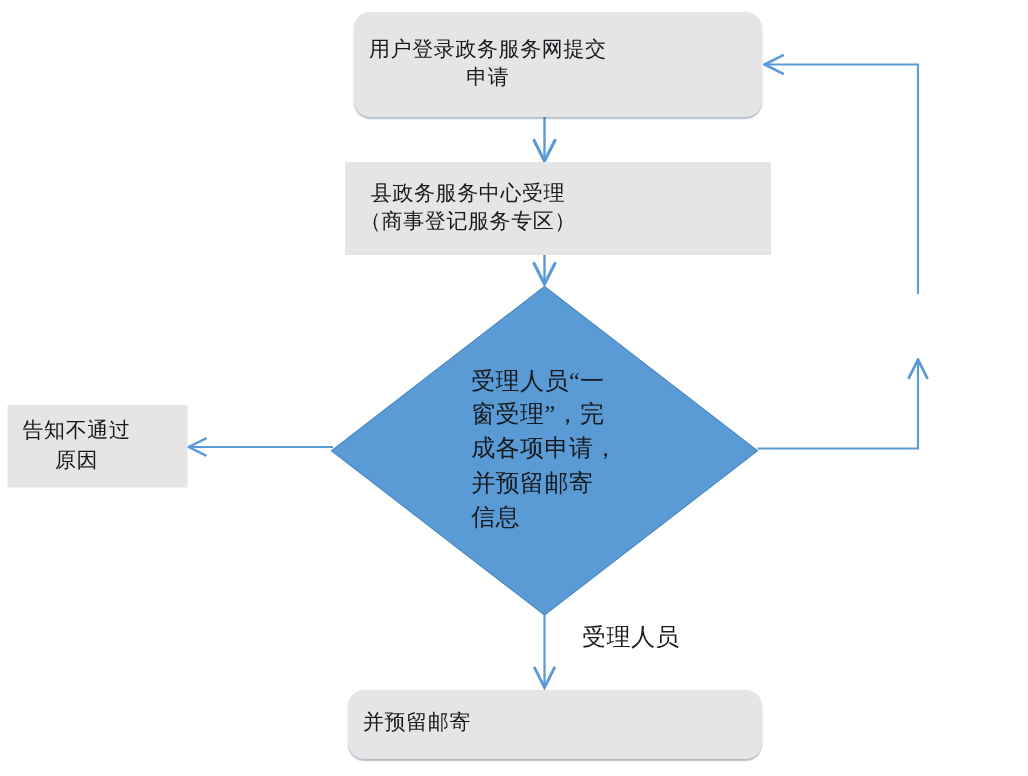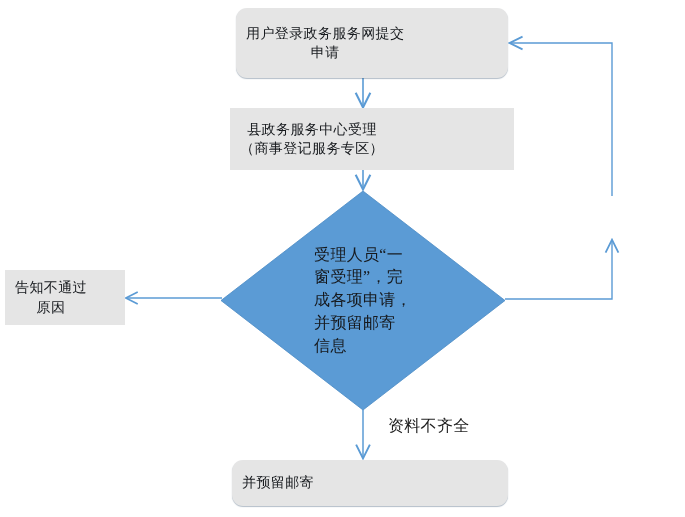--- a/index.html
+++ b/index.html
@@ -146,15 +146,15 @@
     <span class="node-text">告知不通过
 原因</span>
   </div>
 
 
   <div class="node rounded" style="left:232px; top:460px; width:276px; height:46px;">
     <span class="node-text">并预留邮寄</span>
   </div>
 
 
-  <div class="edge-label" style="left:388px; top:415px;">资料不齐全</div>
+  <div class="edge-label" style="left:388px; top:415px;">受理人员</div>
 
 </div>
 
 </body></html>

